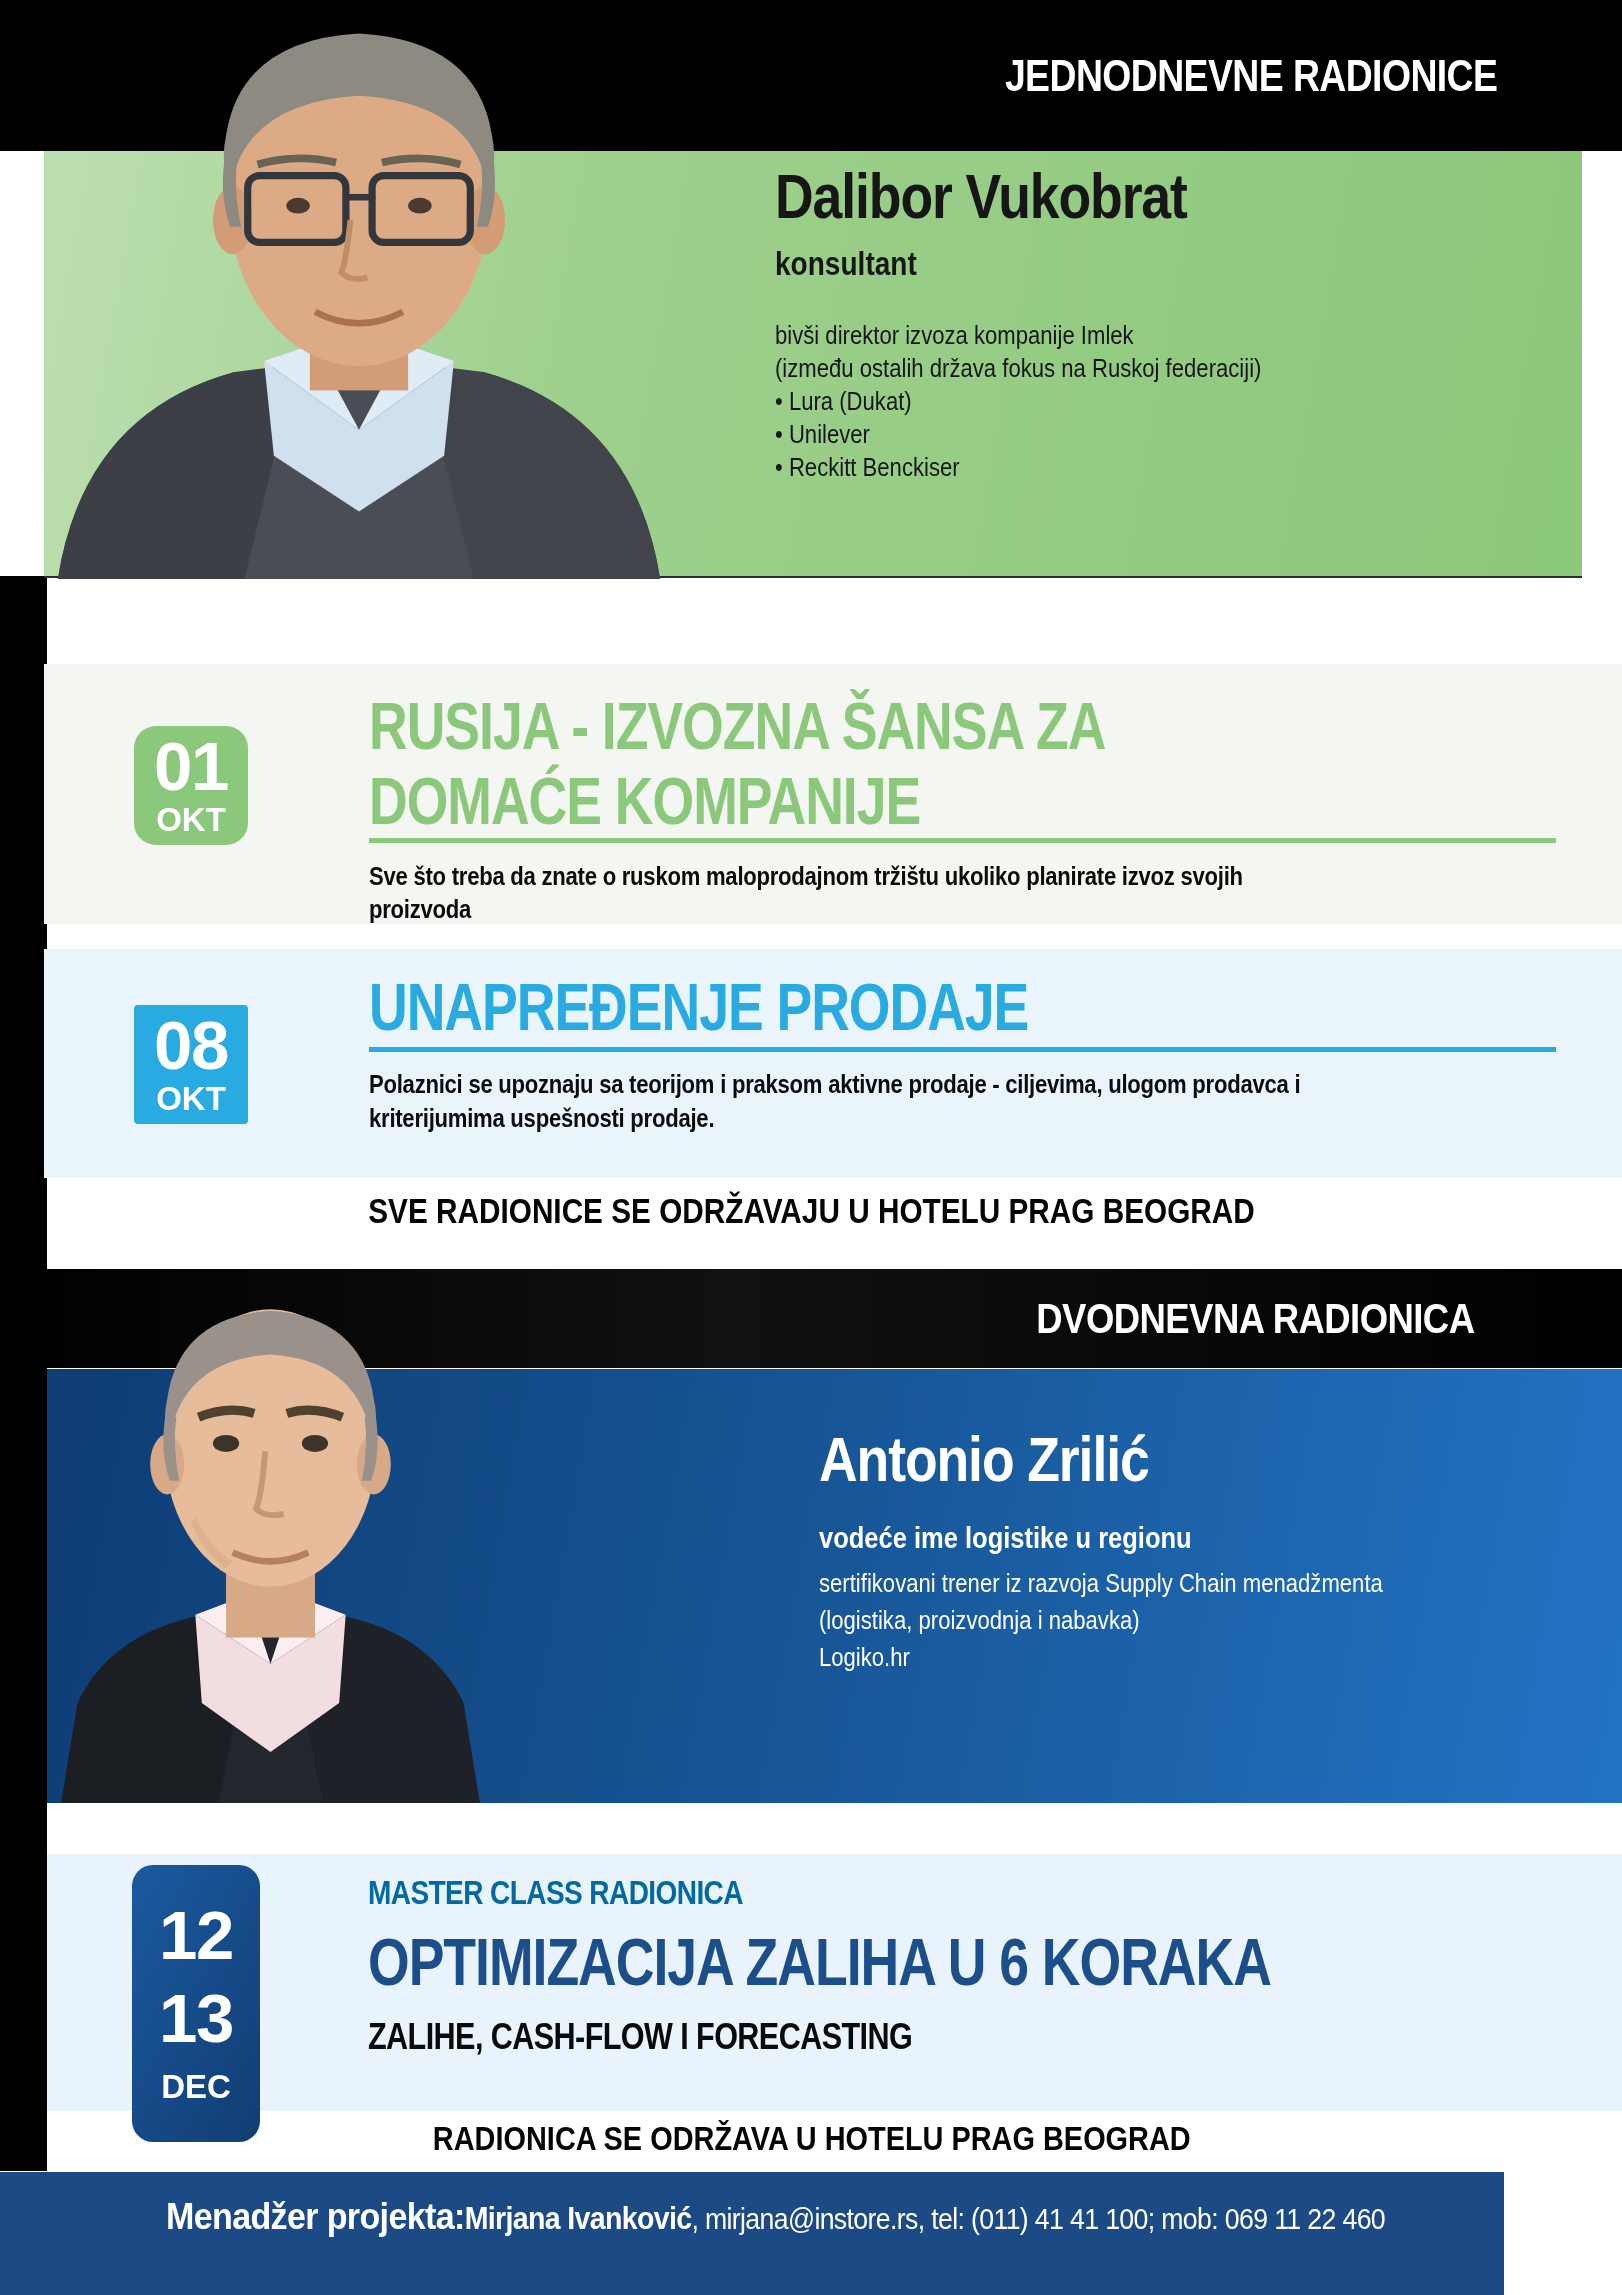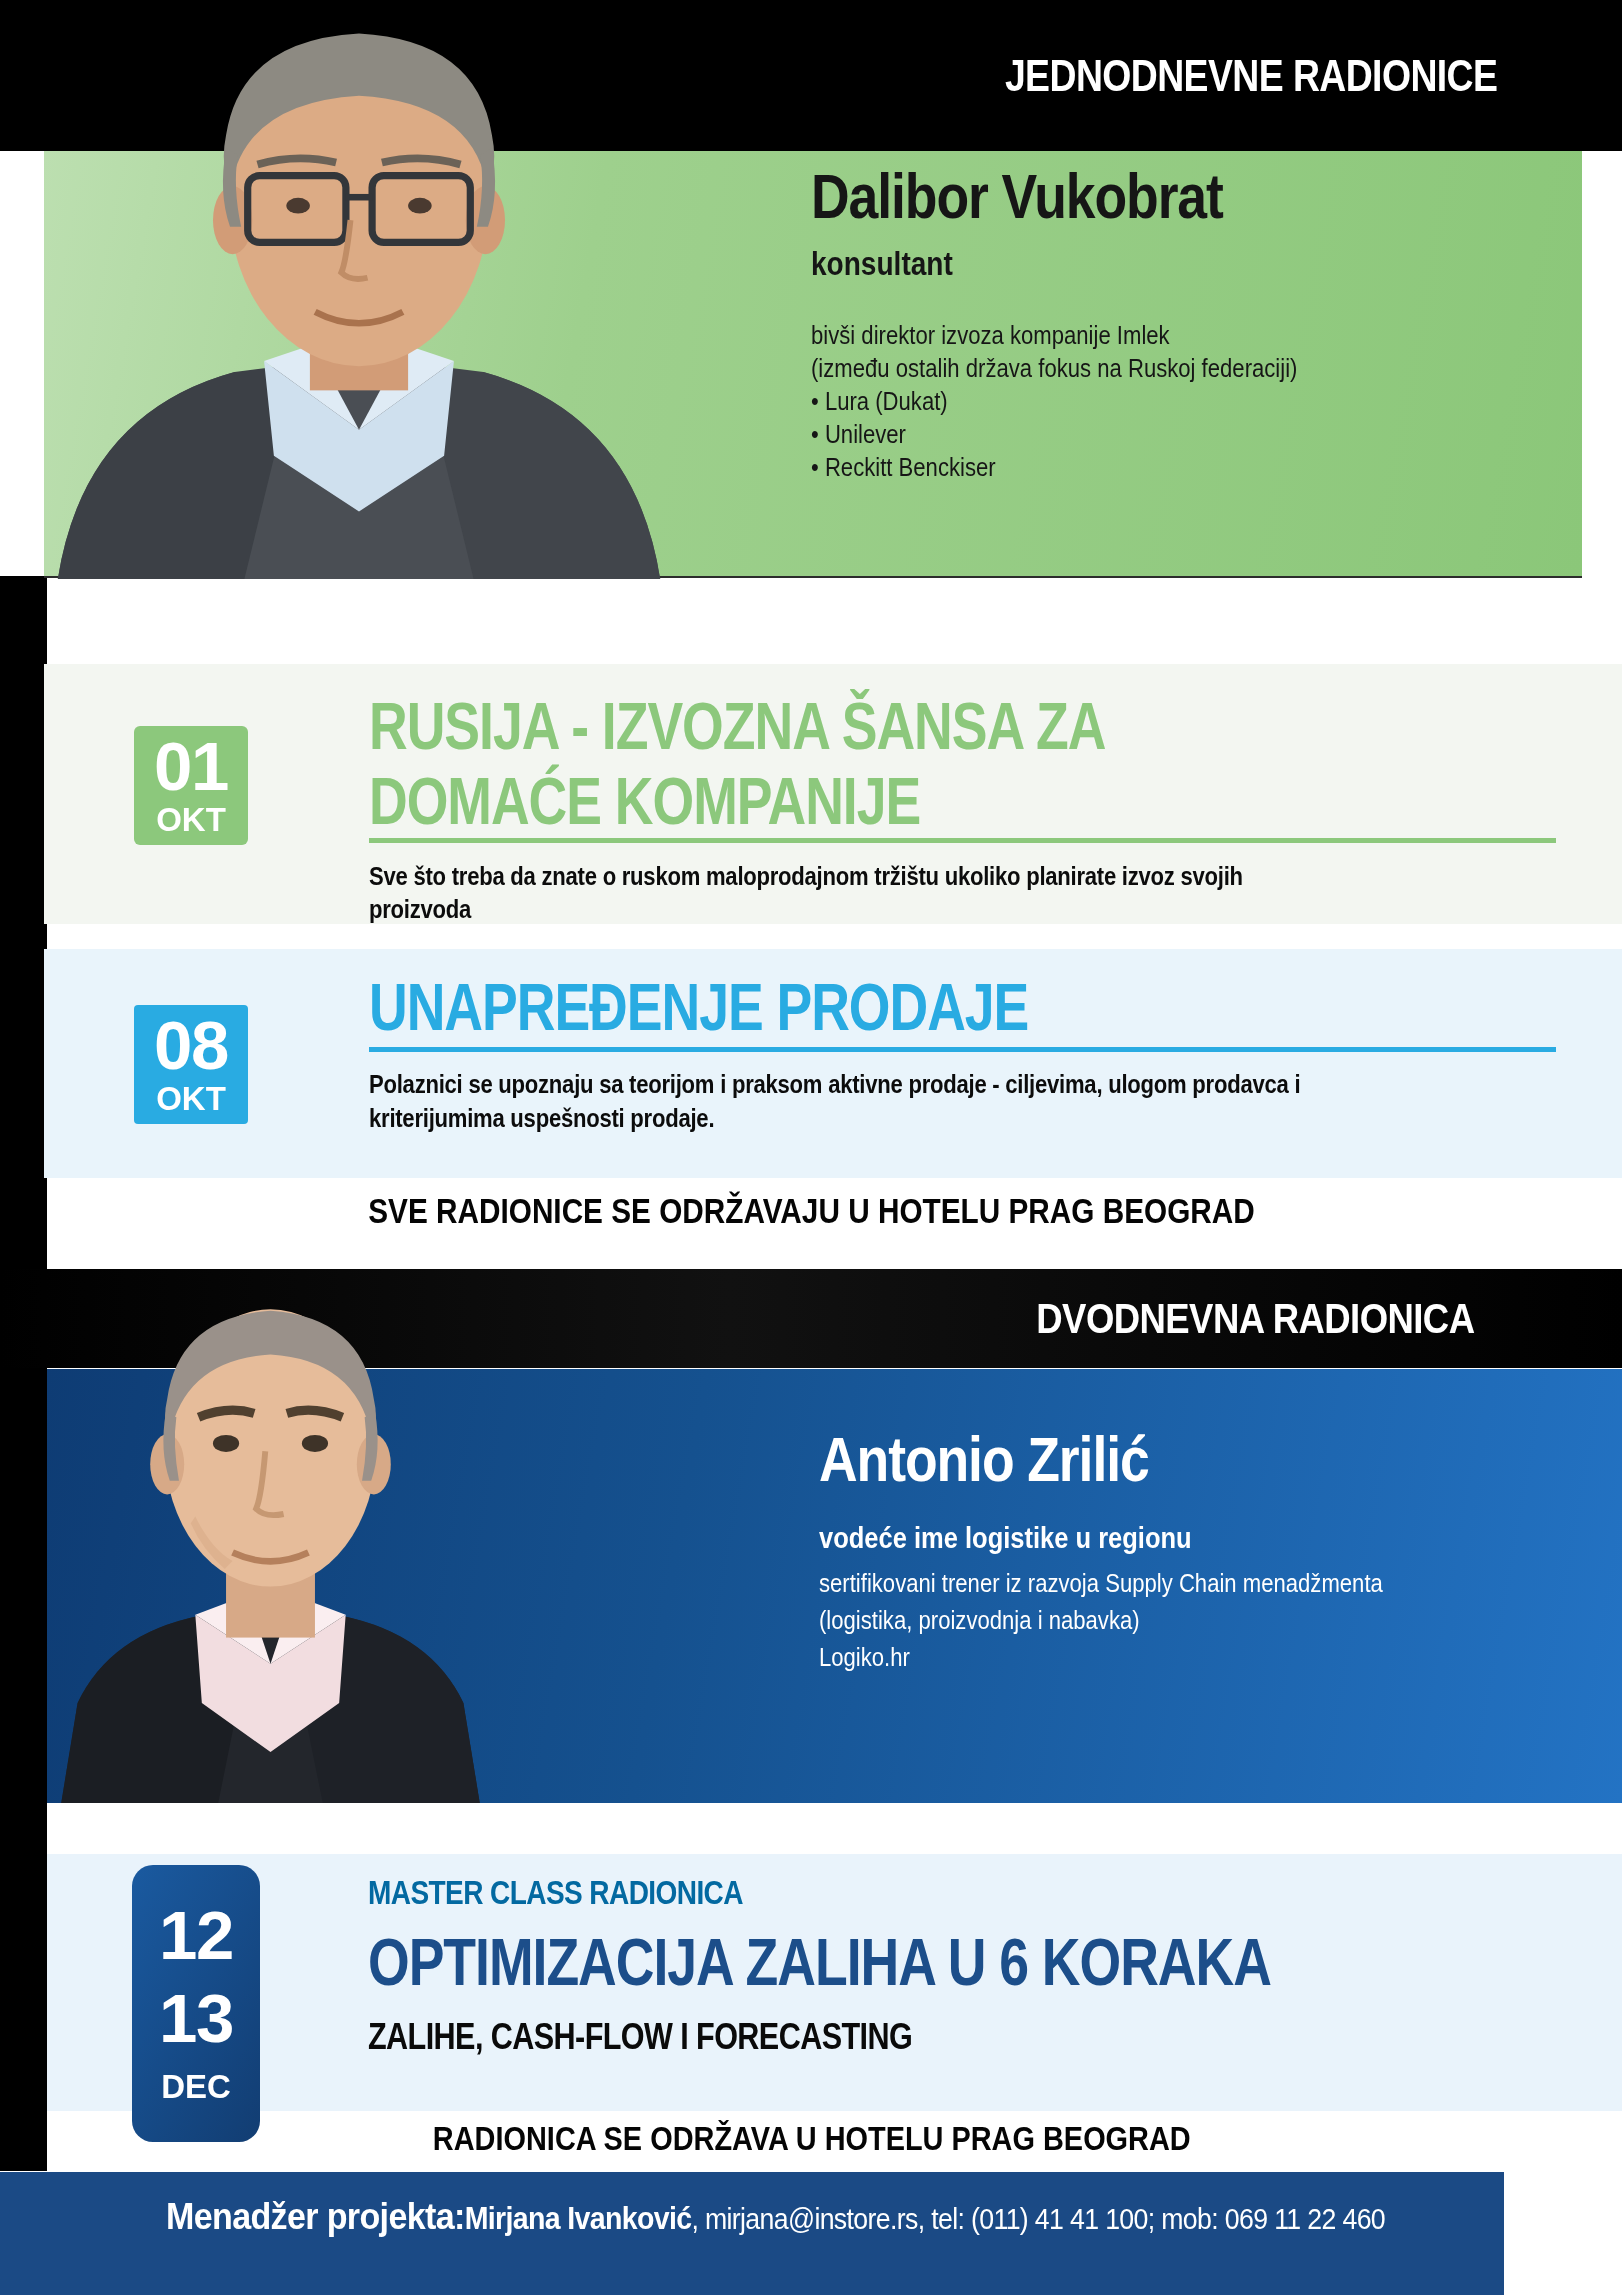--- a/index.html
+++ b/index.html
@@ -17,38 +17,38 @@
   .topbar-title{position:absolute;right:126px;top:0;height:151px;display:flex;align-items:center;
     color:#fff;font-size:44px;font-weight:bold;letter-spacing:-0.7px;}
   .topbar-title .cond{transform-origin:100% 50%;}
 
   
   .green-panel{left:44px;top:151px;width:1538px;height:425px;z-index:1;
     background:linear-gradient(100deg,var(--green_panel_a) 0%,#9ed08d 35%,var(--green_panel_b) 100%);
     border-bottom:2.6px solid #2c2c2c;}
   .photo-wrap1{left:48px;top:3.9px;width:622px;height:575px;overflow:hidden;z-index:5;}
   .photo-wrap2{left:61px;top:1242px;width:419px;height:561px;overflow:hidden;z-index:5;}
-  .speaker1{left:775px;top:164px;z-index:6;color:#161616;margin-left:36px;}
+  .speaker1{left:775px;top:164px;z-index:6;color:#161616;}
   .s-name{font-size:63px;font-weight:bold;line-height:65px;letter-spacing:-1.3px;}
   .s-role{font-size:33px;font-weight:bold;line-height:35px;margin-top:17px;}
   .s-bio{margin-top:38px;font-size:26px;line-height:33px;font-weight:500;}
   .speaker2{left:775px;top:1427px;z-index:6;color:#ffffff;margin-left:44px;}
   .speaker2 .s-role{font-size:30px;line-height:33px;margin-top:29px;}
   .speaker2 .s-bio{margin-top:10.5px;font-size:26px;line-height:37px;font-weight:400;}
 
   
   .w1{left:44px;top:664px;width:1579px;height:260px;background:var(--panel1_bg);z-index:1;}
   .w2{left:44px;top:949px;width:1579px;height:229px;background:var(--panel2_bg);z-index:1;}
   .w3{left:47px;top:1854px;width:1576px;height:257px;background:var(--panel3_bg);z-index:1;}
 
   .badge{position:absolute;display:flex;flex-direction:column;align-items:center;justify-content:center;
     color:#fff;font-weight:bold;text-align:center;}
   .badge-day{font-size:69px;line-height:68px;letter-spacing:-1.3px;}
   .badge-month{font-size:33px;line-height:37px;letter-spacing:0;}
-  .badge1{left:90px;top:62px;width:114px;height:119px;border-radius:6px;background:var(--green_badge);}
+  .badge1{left:90px;top:62px;width:114px;height:119px;border-radius:22px;background:var(--green_badge);}
   .badge2{left:90px;top:56px;width:114px;height:119px;border-radius:4px;background:var(--blue);}
   .badge3{left:85px;top:11px;width:128px;height:233px;border-radius:21px;padding:22px 0;
     background:linear-gradient(120deg,var(--navy_badge_a),var(--navy_badge_b));justify-content:space-evenly;}
 
   .w-title{position:absolute;left:325px;font-weight:bold;letter-spacing:-1.3px;}
   .w1 .w-title{top:24px;color:var(--green);font-size:67px;line-height:75px;}
   .w2 .w-title{top:22px;color:var(--blue);font-size:67px;line-height:72px;}
   .rule{position:absolute;left:325px;width:1187px;height:5.2px;}
   .rule1{top:174px;background:var(--green);}
   .rule2{top:98px;background:var(--blue);}

